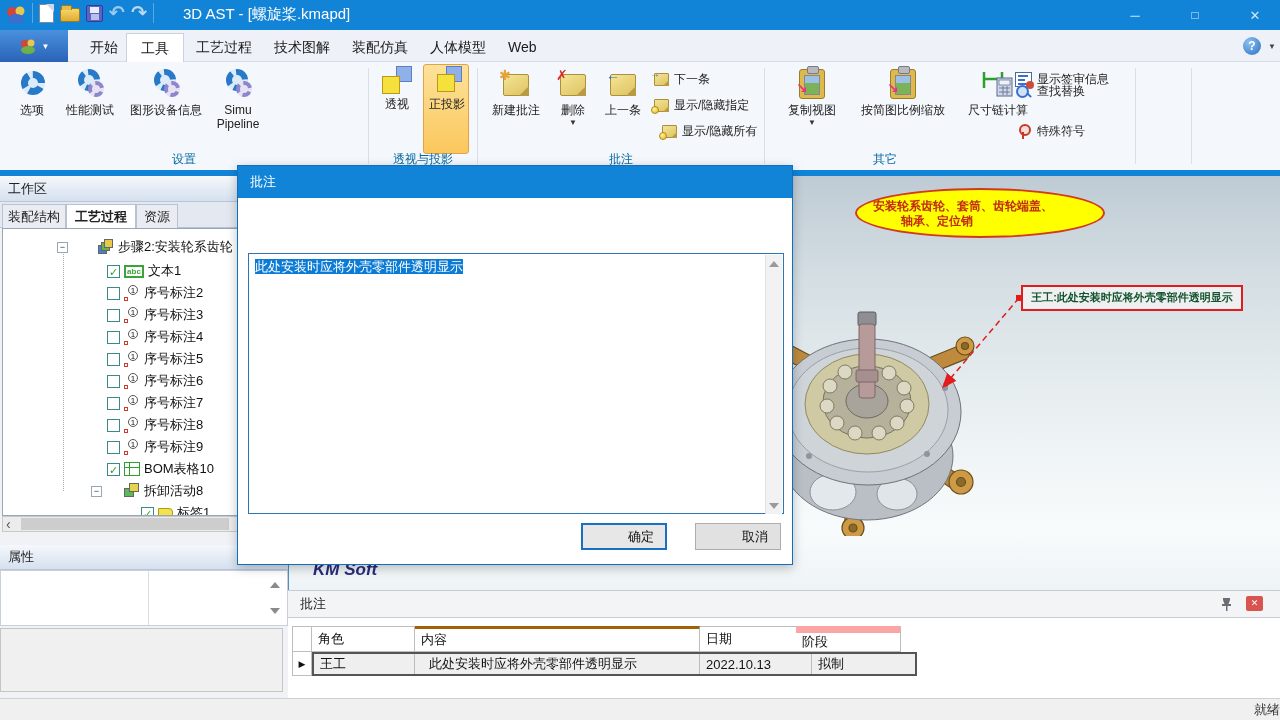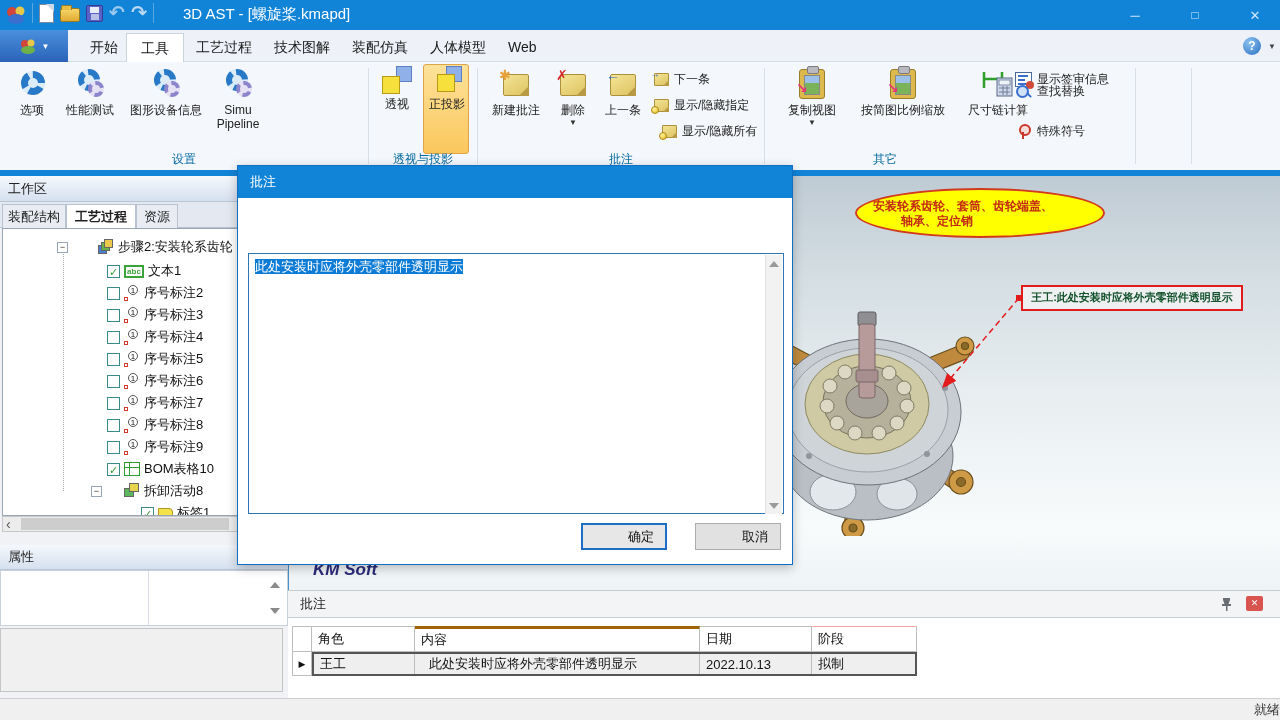--- a/index.html
+++ b/index.html
@@ -538,21 +538,21 @@
           <rect x="6" y="9" width="1.5" height="5" fill="#6a6f75"></rect>
       </svg>
       <span id="panel-close">✕</span>
     </div>
     <div id="bpanel-body">
 
       <div class="tcell" style="left:4px;top:8px;width:20px;height:26px;border-top:1px solid #bdbdbd;border-left:1px solid #bdbdbd;"></div>
       <div class="tcell" style="left:24px;top:8px;width:103px;height:26px;border-top:1px solid #bdbdbd;">角色</div>
       <div class="tcell" style="left:127px;top:8px;width:285px;height:26px;border-top:3px solid #a16207;">内容</div>
       <div class="tcell" style="left:412px;top:8px;width:112px;height:26px;border-top:1px solid #bdbdbd;">日期</div>
-      <div class="tcell" style="left:524px;top:8px;width:105px;height:26px;border-top:1px solid #fca5a5;">阶段</div>
+      <div class="tcell" style="left:508px;top:8px;width:105px;height:26px;border-top:7px solid #fca5a5;">阶段</div>
 
       <div class="tcell" style="left:4px;top:34px;width:20px;height:24px;border-left:1px solid #bdbdbd;font-size:9px;justify-content:center;padding-left:0;">▶</div>
       <div class="abs" style="left:24px;top:34px;width:605px;height:24px;border:2px solid #555;background:#efefef;"></div>
       <div class="tcell" style="left:26px;top:36px;width:101px;height:20px;background:#efefef;border-bottom:none;">王工</div>
       <div class="tcell" style="left:127px;top:36px;width:285px;height:20px;background:#efefef;border-bottom:none;padding-left:14px;">此处安装时应将外壳零部件透明显示</div>
       <div class="tcell" style="left:412px;top:36px;width:112px;height:20px;background:#efefef;border-bottom:none;">2022.10.13</div>
       <div class="tcell" style="left:524px;top:36px;width:103px;height:20px;background:#efefef;border-bottom:none;border-right:none;">拟制</div>
     </div>
   </div>
 

